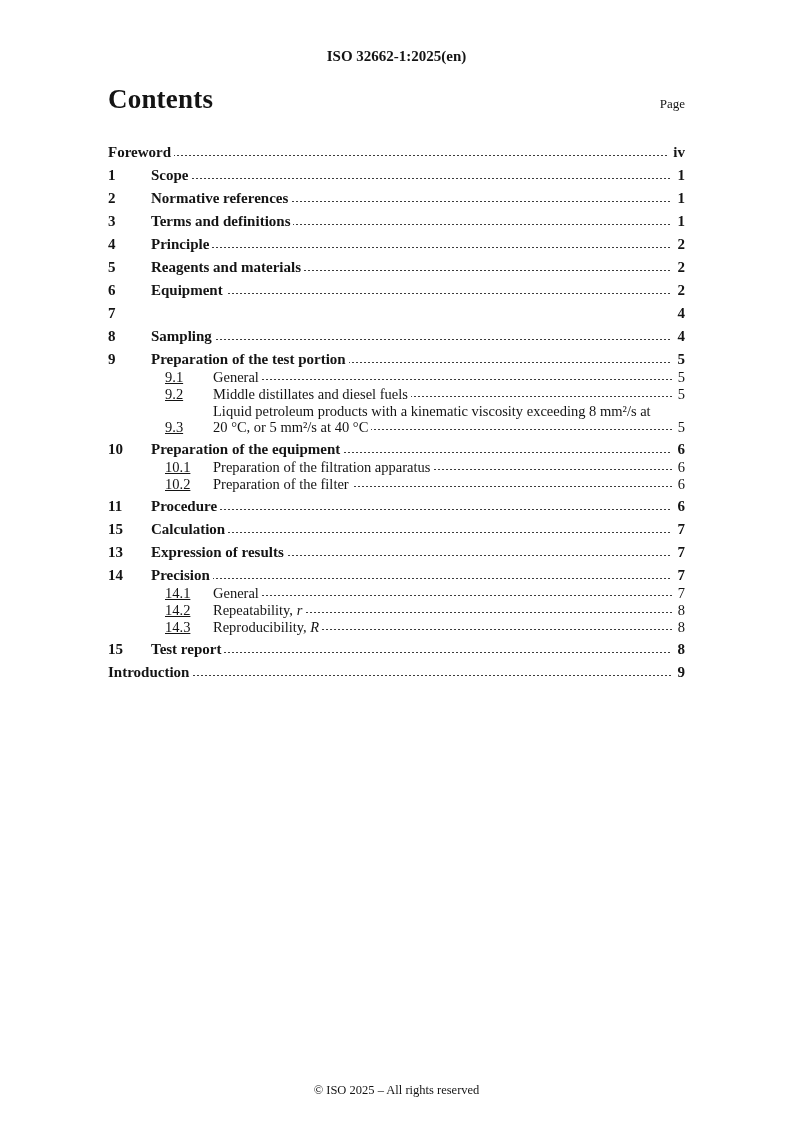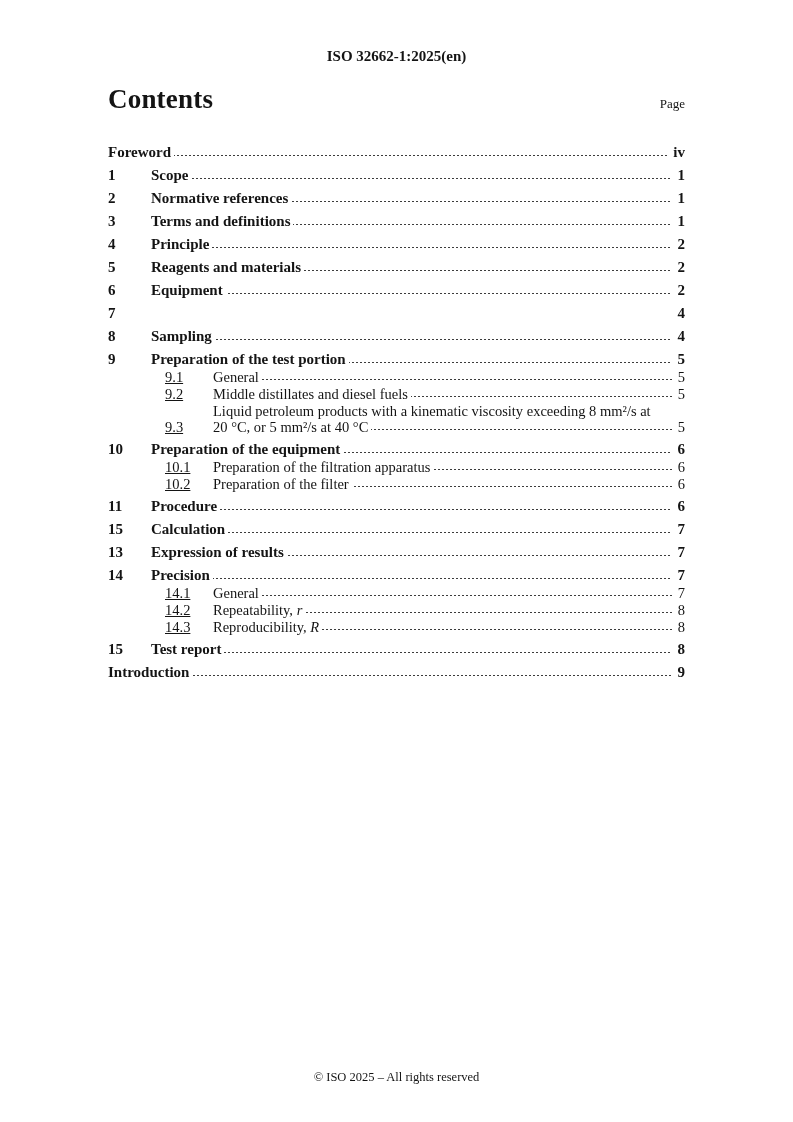--- a/index.html
+++ b/index.html
@@ -67,21 +67,21 @@
   .toc-title { background: #ffffff; padding-right: 3px; }
   .toc-title i { font-style: italic; }
   .toc-page {
     position: absolute;
     right: 0; bottom: 0;
     background: #ffffff;
     padding-left: 6px;
   }
   .doc-footer {
     position: absolute;
-    bottom: 37px; left: 0; right: 0;
+    bottom: 24px; left: 0; right: 0;
     text-align: center;
     font-size: 12.5px;
   }
   .footer-page { margin-top: 3px; font-size: 13px; }
 </style>
 </head>
 <body>
 
 <div class="page">
 

